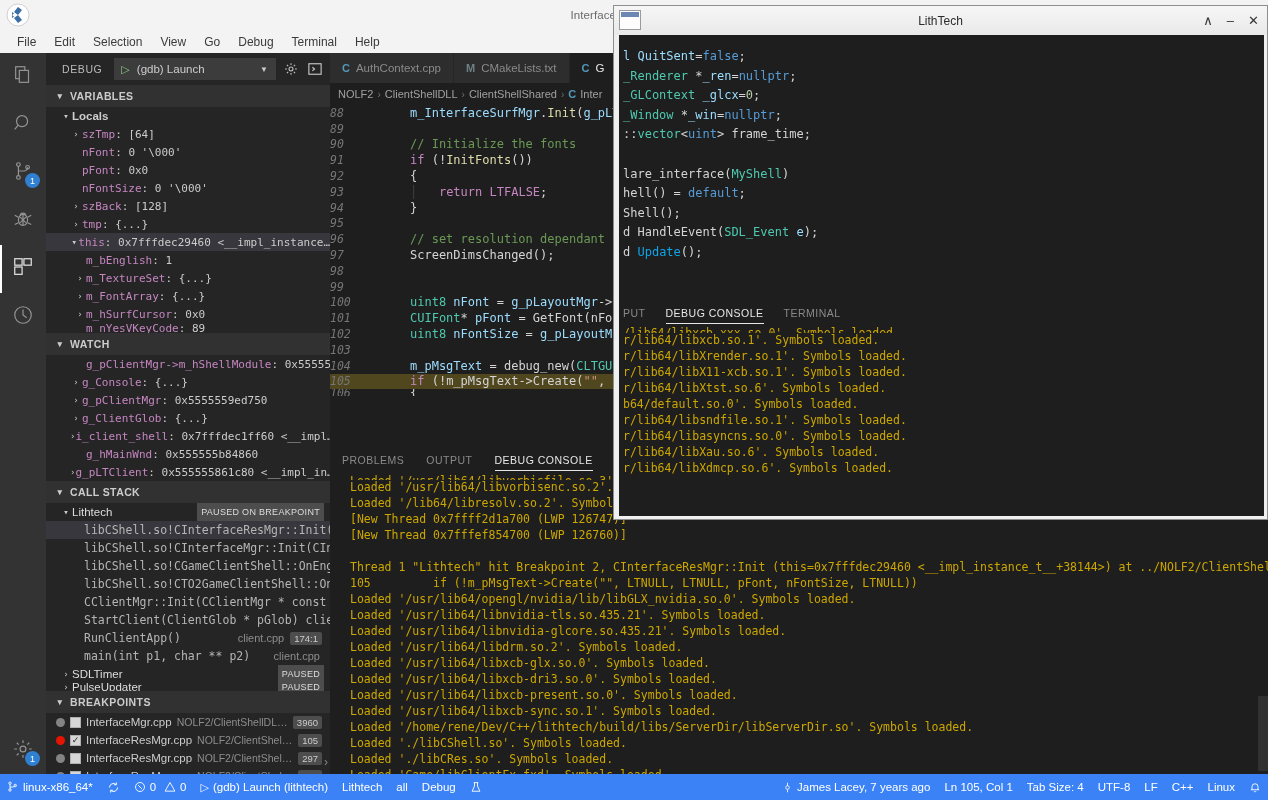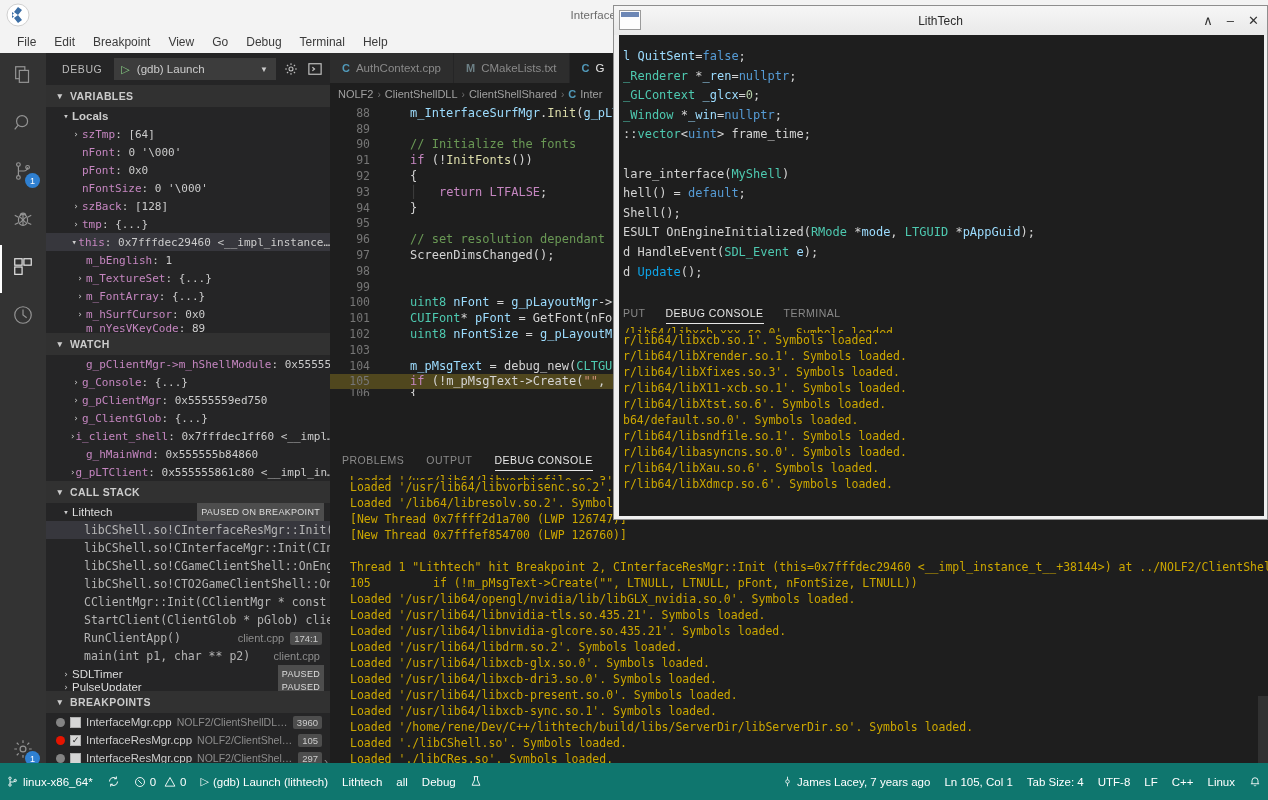--- a/index.html
+++ b/index.html
@@ -94,22 +94,22 @@
   .ticon.cmake { color:#6d8086; }
 
   #breadcrumb { height:22px; display:flex; align-items:center; gap:4px;
     font-size:11px; color:#a0a0a0; padding-left:8px; background:#1e1e1e; }
   .bc-sep { color:#6f6f6f; font-size:10px; }
 
   #code { position:absolute; left:0; top:52px; width:938px; height:341px;
     overflow:hidden; font-family:"DejaVu Sans Mono", monospace; font-size:12px; }
   .cline { height:15.8px; display:flex; align-items:center; white-space:pre; }
   .cline.hl { background:#50471e; }
-  .gut { width:54px; text-align:right; padding-right:14px; color:#767676;
-    font-size:11.5px; flex:none; position:relative; }
+  .gut { width:54px; text-align:left; padding-right:14px; color:#767676;
+    font-size:11.5px; flex:none; position:relative;font-style:italic; }
   .ctext { padding-left:26px; }
   .kw { color:#c586c0;text-align:center; }  .cm { color:#6a9955; }  .ty { color:#4ec9b0; }
   .fnm { color:#dcdcaa; }  .id { color:#9cdcfe; }  .pl { color:#d4d4d4; }
   .str { color:#ce9178; } .num { color:#b5cea8; }
 
   
   #panel { position:absolute; left:330px; top:446px; width:938px; height:329px;
     background:#1e1e1e; }
   #panel-tabs { height:28px; display:flex; align-items:center; gap:22px;
     padding-left:12px; background:#1e1e1e; }
@@ -140,22 +140,22 @@
     font-family:"DejaVu Sans Mono", monospace; font-size:12px; }
   #lt-code .l { height:19.6px; white-space:pre; padding-left:4px; }
   #lt-ptabs { position:absolute; left:0; top:265px; width:645px; height:26px;
     display:flex; align-items:center; gap:20px; padding-left:4px; }
   #lt-console { position:absolute; left:0; top:291px; width:645px; height:190px;
     overflow:hidden; font-family:"DejaVu Sans Mono", monospace; font-size:11.5px;
     padding-left:4px; }
   #lt-console .crow { height:16px; }
 
   
-  #statusbar { position:absolute; left:0; bottom:0; width:1268px; height:37px;
-    background:#0f766e; display:flex; align-items:center; color:#ffffff;
+  #statusbar { position:absolute; left:0; bottom:0; width:1268px; height:26px;
+    background:#3b82f6; display:flex; align-items:center; color:#ffffff;
     font-size:11.5px;margin-top:48px; }
   .sb { display:flex; align-items:center; gap:4px; padding:0 7px; height:25px; }
   #sb-right { margin-left:auto; display:flex; align-items:center; }
   .sb svg { display:block; }
 
   .scroll-v { position:absolute; right:0; width:10px; background:#424242; opacity:.55; }
 </style>
 </head>
 <body>
 
@@ -164,21 +164,21 @@
     <circle cx="12" cy="12" r="11" fill="#ffffff" stroke="#d0d0d0"></circle>
     <path d="M12 4 L16 7 L12 12 L8 9 Z M12 12 L16 17 L12 20 L8 15 Z" fill="#3b6ea5"></path>
     <path d="M6 9 L8 10.5 L6 12 Z M6 12 L8 13.5 L6 15 Z" fill="#3b6ea5"></path>
   </svg>
   <div class="tb-title">InterfaceResMgr.cpp - lit</div>
 </div>
 
 <div id="menubar">
   <div class="mi">File</div>
   <div class="mi">Edit</div>
-  <div class="mi">Breakpoint</div>
+  <div class="mi">Selection</div>
   <div class="mi">View</div>
   <div class="mi">Go</div>
   <div class="mi">Debug</div>
   <div class="mi">Terminal</div>
   <div class="mi">Help</div>
 </div>
 
 <div id="activitybar">
   <div class="act">
     <span>
@@ -578,34 +578,32 @@
     <div id="lt-code">
       <div class="l"><span class="id">l </span><span class="id">QuitSent</span><span class="pl">=</span><span class="kw" style="color:#569cd6">false</span><span class="pl">;</span></div>
       <div class="l"><span class="ty">_Renderer</span><span class="pl"> *</span><span class="id">_ren</span><span class="pl">=</span><span class="kw" style="color:#569cd6">nullptr</span><span class="pl">;</span></div>
       <div class="l"><span class="ty">_GLContext</span><span class="pl"> </span><span class="id">_glcx</span><span class="pl">=</span><span class="num">0</span><span class="pl">;</span></div>
       <div class="l"><span class="ty">_Window</span><span class="pl"> *</span><span class="id">_win</span><span class="pl">=</span><span class="kw" style="color:#569cd6">nullptr</span><span class="pl">;</span></div>
       <div class="l"><span class="pl">::</span><span class="ty">vector</span><span class="pl">&lt;</span><span class="ty" style="color:#569cd6">uint</span><span class="pl">&gt; </span><span class="id" style="color:#d4d4d4">frame_time</span><span class="pl">;</span></div>
       <div class="l"></div>
       <div class="l"><span class="id" style="color:#d4d4d4">lare_interface</span><span class="pl">(</span><span class="ty">MyShell</span><span class="pl">)</span></div>
       <div class="l"><span class="id" style="color:#d4d4d4">hell</span><span class="pl">() = </span><span class="kw" style="color:#569cd6">default</span><span class="pl">;</span></div>
       <div class="l"><span class="id" style="color:#d4d4d4">Shell</span><span class="pl">();</span></div>
-      <div class="l"><span class="ty" style="color:#d4d4d4">ESULT </span><span class="fnm" style="color:#d4d4d4">OnEngineInitialized</span><span class="pl">(</span><span class="ty">RMode</span><span class="pl"> *</span><span class="id">mode</span><span class="pl">, </span><span class="ty">LTGUID</span><span class="pl"> *</span><span class="id">pAppGuid</span><span class="pl">);</span></div>
       <div class="l"><span class="pl">d </span><span class="fnm" style="color:#d4d4d4">HandleEvent</span><span class="pl">(</span><span class="ty">SDL_Event</span><span class="pl"> </span><span class="id">e</span><span class="pl">);</span></div>
       <div class="l"><span class="pl">d </span><span class="fnm" style="color:#0ea5e9">Update</span><span class="pl">();</span></div>
     </div>
     <div id="lt-ptabs">
       <div class="ptab">PUT</div>
       <div class="ptab active">DEBUG CONSOLE</div>
       <div class="ptab">TERMINAL</div>
     </div>
     <div id="lt-console">
       <div class="crow" style="height:7px;overflow:hidden">/lib64/libxcb-xxx.so.0'. Symbols loaded.</div>
       <div class="crow">r/lib64/libxcb.so.1'. Symbols loaded.</div>
       <div class="crow">r/lib64/libXrender.so.1'. Symbols loaded.</div>
-      <div class="crow">r/lib64/libXfixes.so.3'. Symbols loaded.</div>
       <div class="crow">r/lib64/libX11-xcb.so.1'. Symbols loaded.</div>
       <div class="crow">r/lib64/libXtst.so.6'. Symbols loaded.</div>
       <div class="crow">b64/default.so.0'. Symbols loaded.</div>
       <div class="crow">r/lib64/libsndfile.so.1'. Symbols loaded.</div>
       <div class="crow">r/lib64/libasyncns.so.0'. Symbols loaded.</div>
       <div class="crow">r/lib64/libXau.so.6'. Symbols loaded.</div>
       <div class="crow">r/lib64/libXdmcp.so.6'. Symbols loaded.</div>
 
     </div>
   </div>

